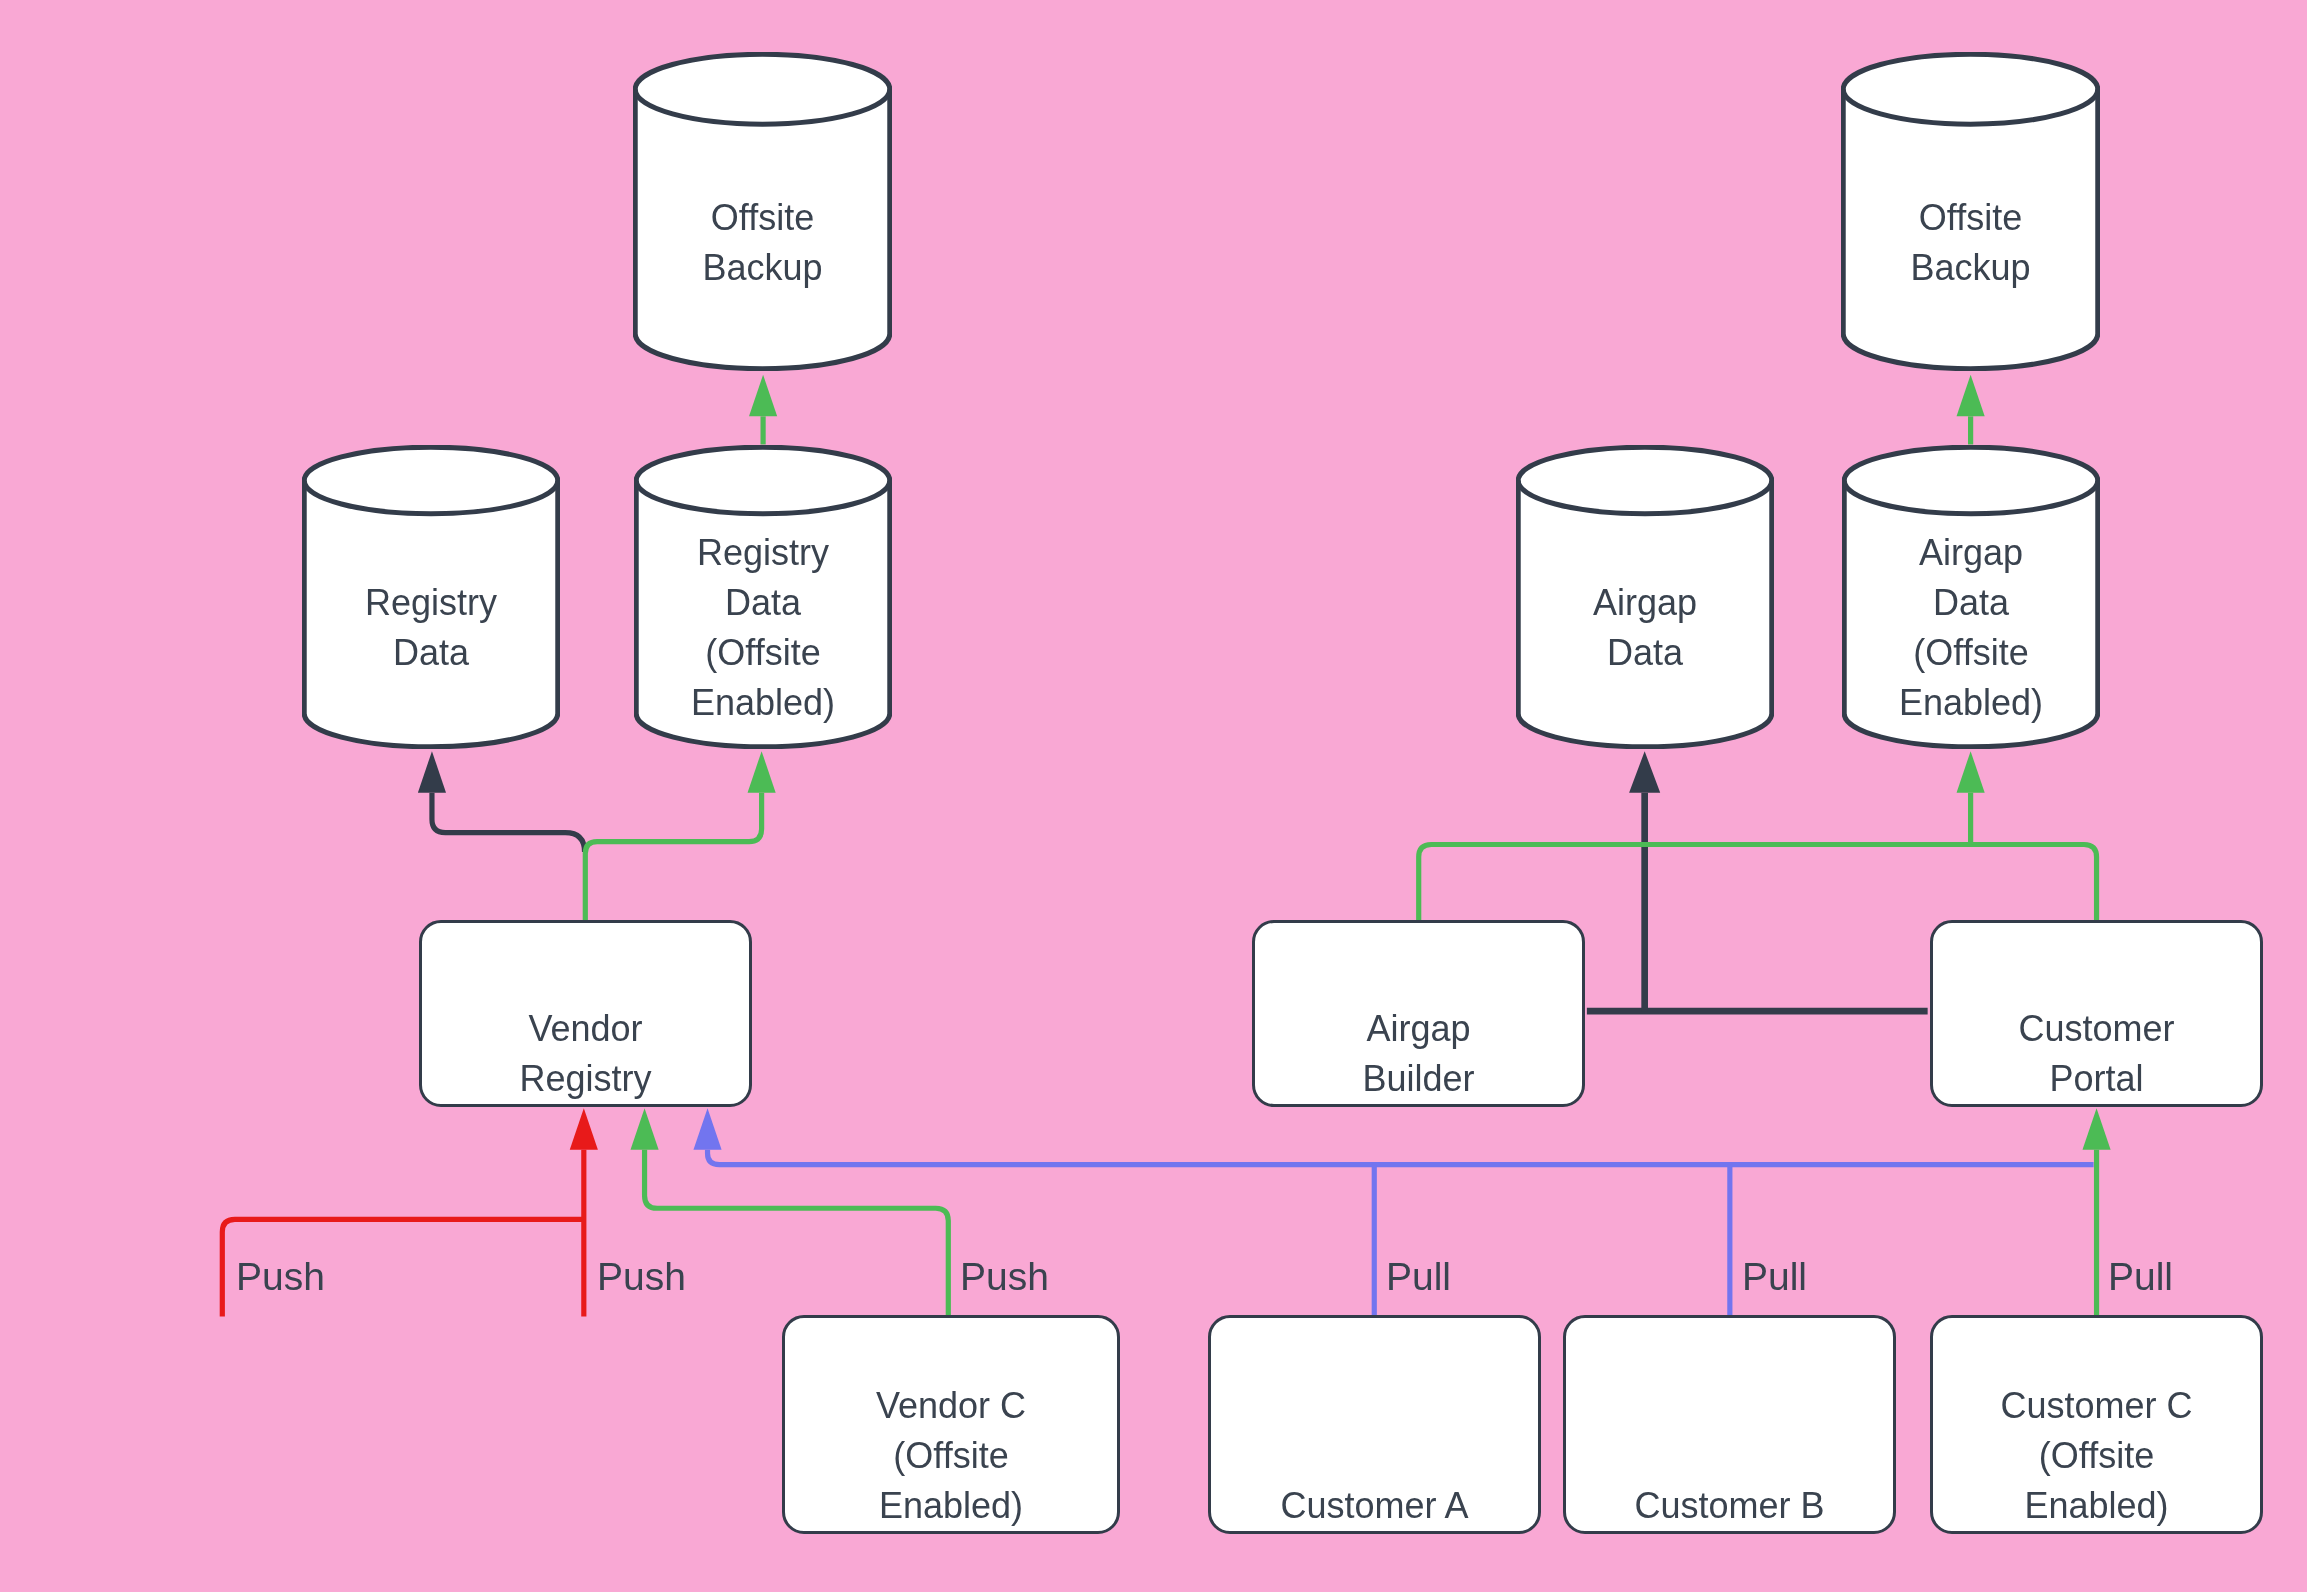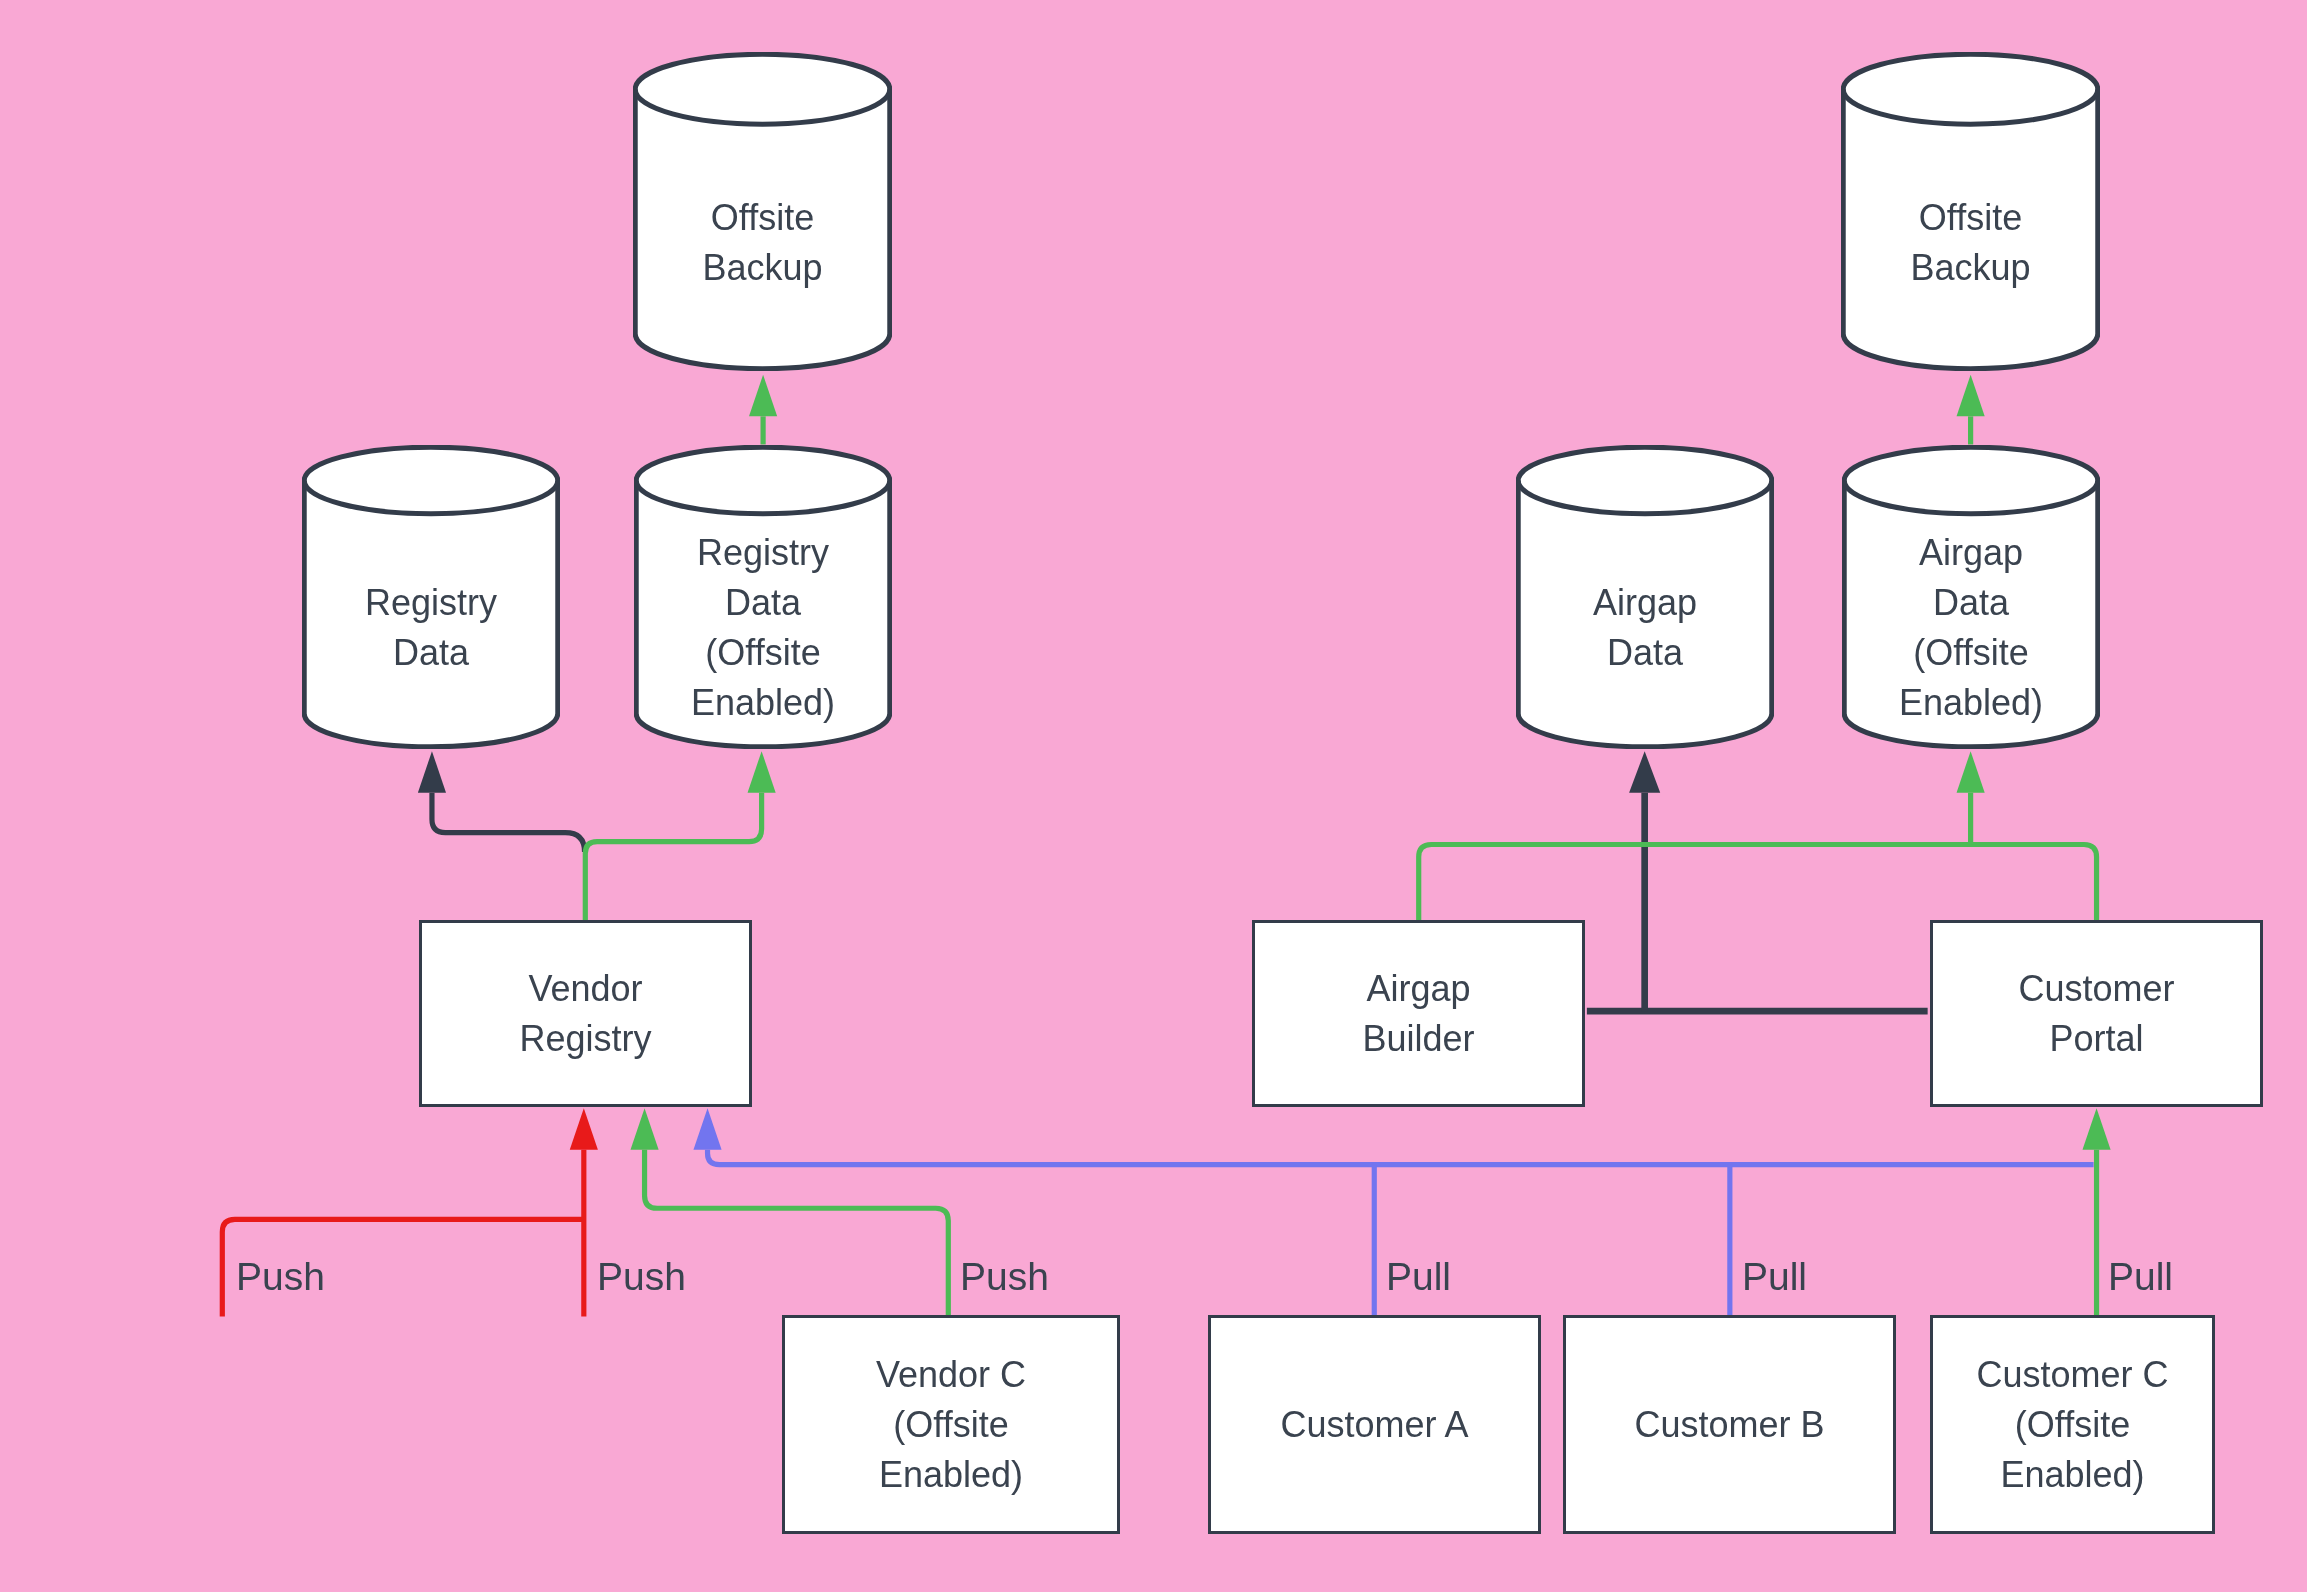--- a/index.html
+++ b/index.html
@@ -16,22 +16,22 @@
   .s-line-thick{stroke:var(--line);stroke-width:9px;}
   .s-green{stroke:var(--green);stroke-width:7px;}
   .s-red{stroke:var(--red);stroke-width:7px;}
   .s-blue{stroke:var(--blue);stroke-width:7px;}
   .f-line{fill:var(--line);}
   .f-green{fill:var(--green);}
   .f-red{fill:var(--red);}
   .f-blue{fill:var(--blue);}
   .node{position:absolute;box-sizing:border-box;}
   .box{
-    border:3.7px solid var(--line);border-radius:0;background:#ffffff;
-    display:flex;align-items:center;justify-content:center;
+    border:3.7px solid var(--line);border-radius:22px;background:#ffffff;
+    display:flex;align-items:flex-end;justify-content:center;
   }
   .lbl{
     white-space:pre-line;text-align:center;font-size:36px;line-height:50px;color:var(--text);
   }
   .cyl svg{position:absolute;left:0;top:0;width:100%;height:100%;}
   .cyl .lbl{
     position:absolute;left:0;top:0;right:0;bottom:0;
     display:flex;align-items:center;justify-content:center;padding-top:62px;box-sizing:border-box;
   }
   .cyl path{stroke:var(--line);vector-effect:non-scaling-stroke;stroke-width:5px;}
@@ -155,21 +155,21 @@
     <div class="lbl">Vendor C
 (Offsite
 Enabled)</div>
   </div>
   <div class="node box" style="left:1208px;top:1315px;width:333px;height:219px">
     <div class="lbl">Customer A</div>
   </div>
   <div class="node box" style="left:1563px;top:1315px;width:333px;height:219px">
     <div class="lbl">Customer B</div>
   </div>
-  <div class="node box" style="left:1930px;top:1315px;width:285px;height:219px">
+  <div class="node box" style="left:1930px;top:1315px;width:333px;height:219px">
     <div class="lbl">Customer C
 (Offsite
 Enabled)</div>
   </div>
 
   <div class="edge-label" style="left:236px;top:1256px">Push</div>
   <div class="edge-label" style="left:597px;top:1256px">Push</div>
   <div class="edge-label" style="left:960px;top:1256px">Push</div>
   <div class="edge-label" style="left:1386px;top:1256px">Pull</div>
   <div class="edge-label" style="left:1742px;top:1256px">Pull</div>

